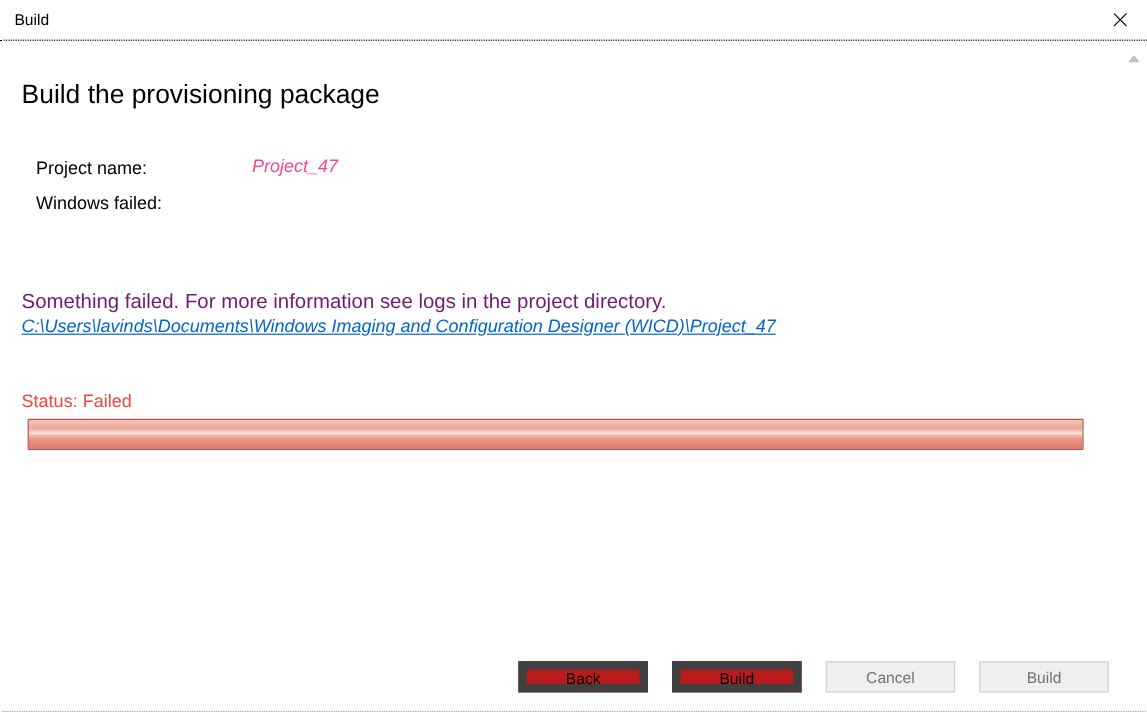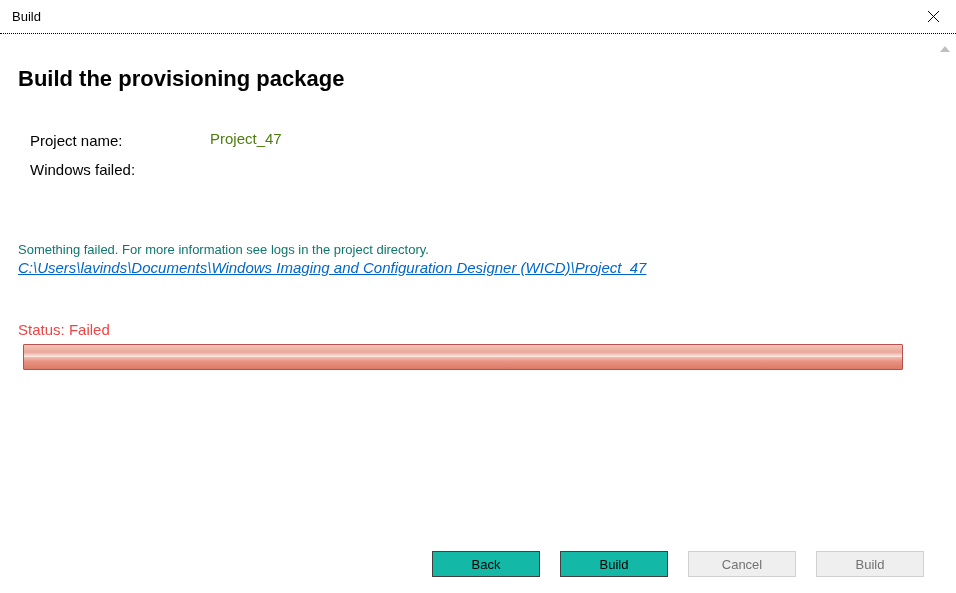--- a/index.html
+++ b/index.html
@@ -54,50 +54,51 @@
       right: 4px;
       width: 14px;
       height: 14px;
       display: flex;
       align-items: center;
       justify-content: center;
       color: #999;
     }
     .page-heading {
       font-size: 22px;
-      font-weight: 700;
+      font-weight: 400;
       color: #000;
       margin-bottom: 36px;
     }
     .details {
       margin-left: 12px;
     }
     .detail-row {
       display: flex;
       margin-bottom: 12px;
       align-items: flex-end;
     }
     .detail-label {
       width: 180px;
       font-size: 15px;
       color: #000;
       flex-shrink: 0;
     }
     .detail-value {
       font-size: 15px;
-      color: #4d7c0f;
+      color: #ec4899;
       max-width: 680px;
       line-height: 1.4;
+      font-style: italic;
     }
     .error-section {
       margin-top: 64px;
     }
     .error-message {
-      font-size: 13px;
-      color: #0f766e;
+      font-size: 17px;
+      color: #701a75;
       margin-bottom: 2px;
     }
     .log-link {
       font-size: 15px;
       font-style: italic;
       color: #0066cc;
       text-decoration: underline;
       cursor: pointer;
     }
     .status-section {
@@ -128,22 +129,22 @@
       position: absolute;
       bottom: 16px;
       right: 32px;
       display: flex;
       gap: 20px;
     }
     .btn {
       width: 108px;
       height: 26px;
       font-size: 13px;
-      background: #14b8a6;
-      border: 1px solid #404040;
+      background: #b91c1c;
+      border: 7px solid #404040;
       cursor: pointer;
       color: #000;
     }
     .btn:disabled {
       color: #737373;
       border: 1px solid #d0d0d0;
       background: #efefef;
       cursor: default;
     }
   </style>

